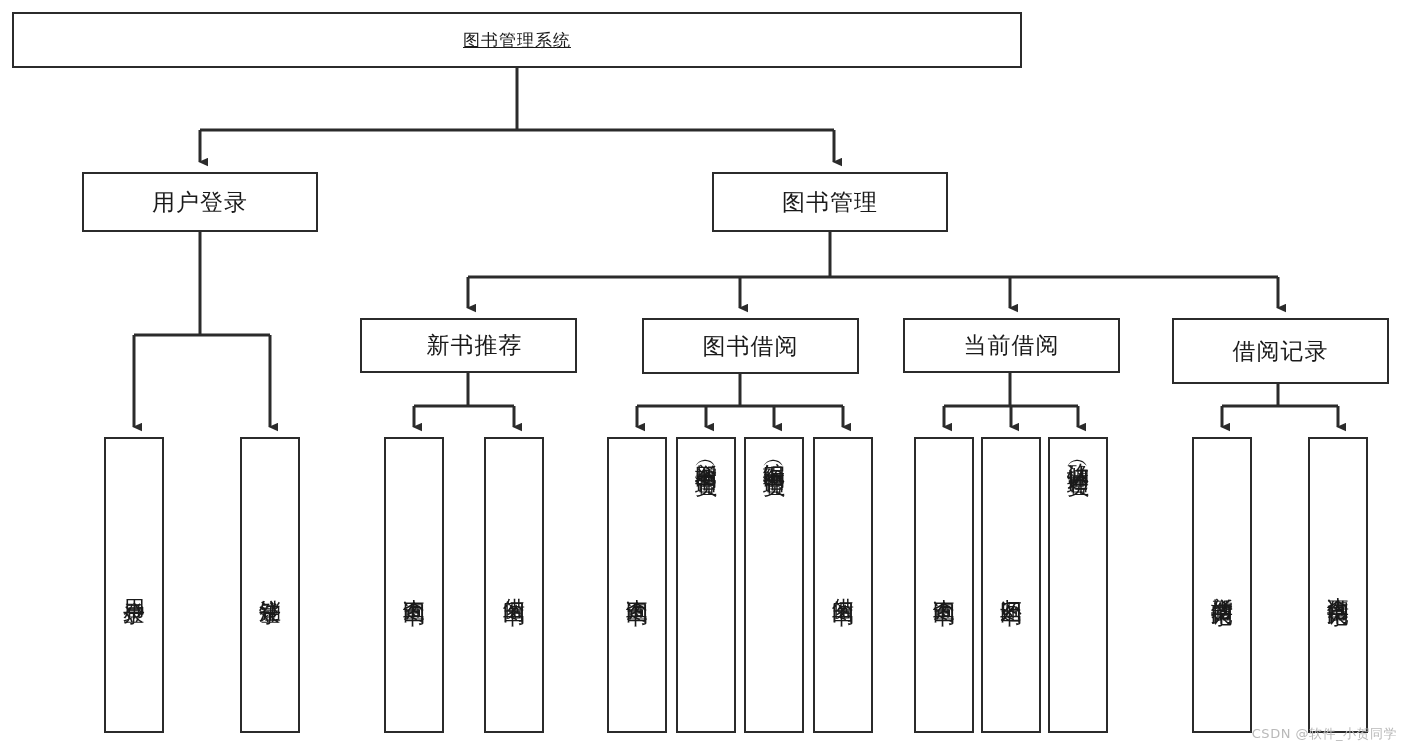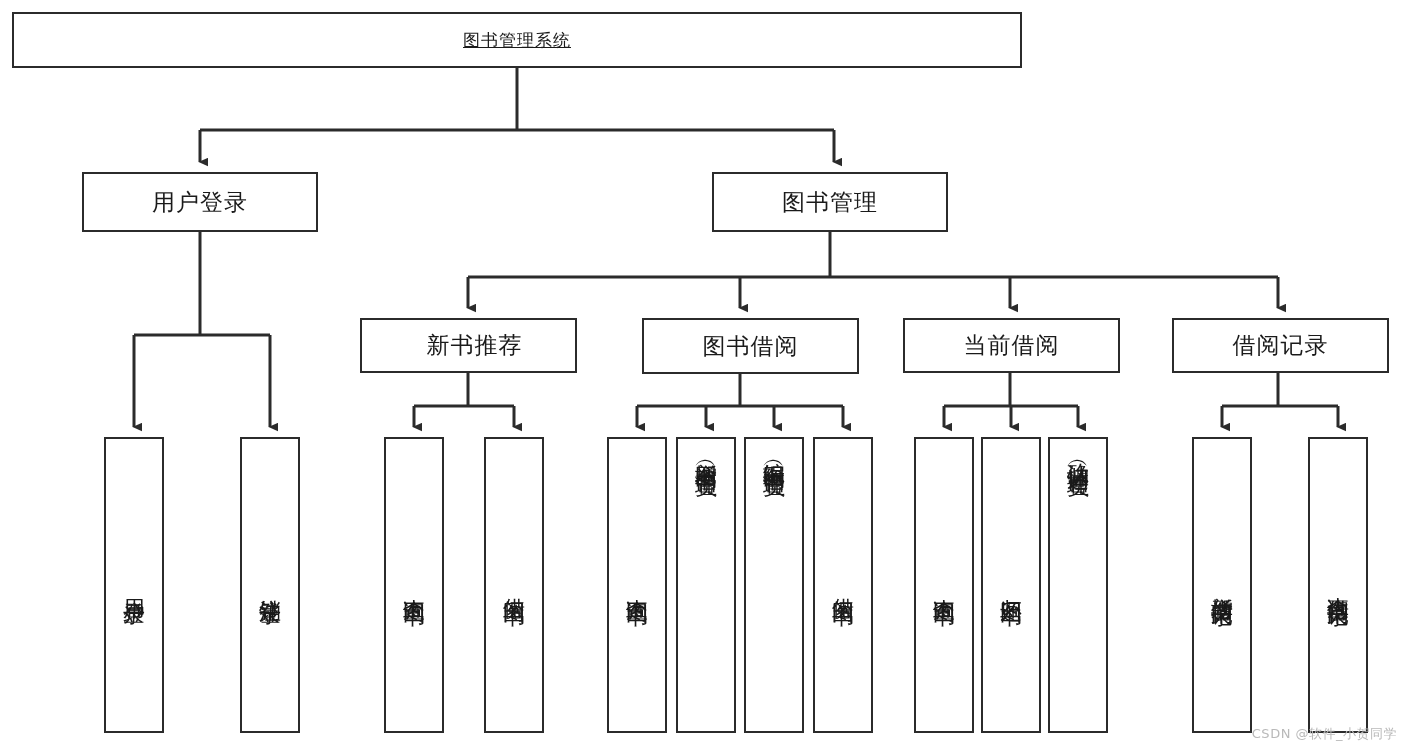--- a/index.html
+++ b/index.html
@@ -90,21 +90,21 @@
 
   <div class="node h" style="left:360px;top:318px;width:217px;height:55px;padding-left:12px;">
     <span>新书推荐</span>
   </div>
   <div class="node h" style="left:618px;top:318px;width:217px;height:56px;margin-left:24px;">
     <span>图书借阅</span>
   </div>
   <div class="node h" style="left:903px;top:318px;width:217px;height:55px;justify-content:center;">
     <span>当前借阅</span>
   </div>
-  <div class="node h" style="left:1172px;top:318px;width:217px;height:55px;">
+  <div class="node h" style="left:1172px;top:318px;width:217px;height:66px;">
     <span>借阅记录</span>
   </div>
 
   <div class="leaf center" style="left:104px;top:437px;width:60px;height:296px;">
     <span class="vtext">用户登录</span>
   </div>
   <div class="leaf center" style="left:240px;top:437px;width:60px;height:296px;">
     <span class="vtext">注销登录</span>
   </div>
 

